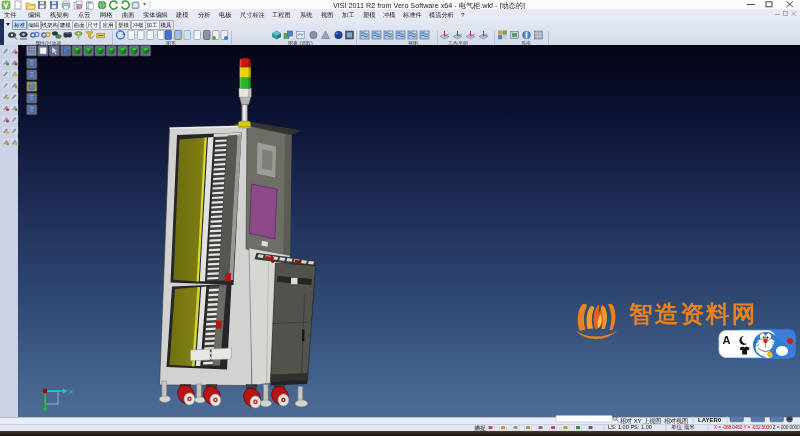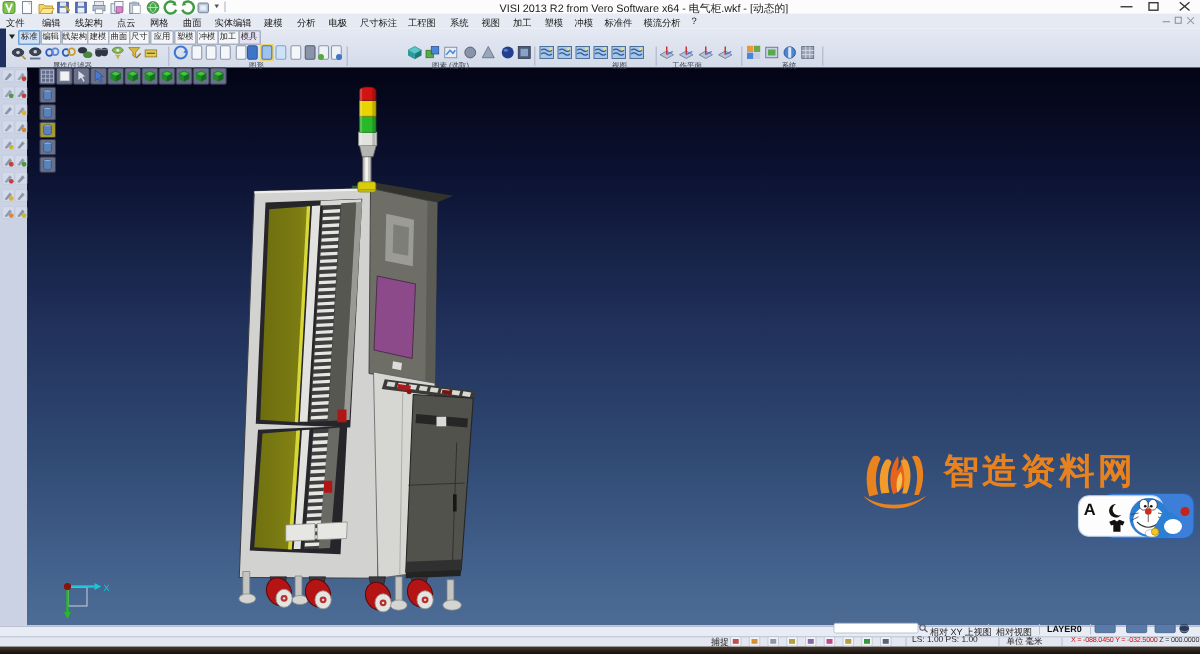--- a/index.html
+++ b/index.html
@@ -7,21 +7,21 @@
 .abs{position:absolute;}
 .mi{position:absolute;font-size:6.2px;color:#1a1a1a;white-space:nowrap;}
 .tab{position:absolute;height:8px;font-size:5.5px;color:#1a1a1a;background:#f4f6f9;border:1px solid #a9b2c2;border-radius:1px;text-align:center;line-height:8.5px;white-space:nowrap;}
 .glabel{position:absolute;font-size:5px;color:#3a3f4c;white-space:nowrap;}
 .gsep{position:absolute;width:1px;height:13px;background:#b9c1d1;}
 .st{position:absolute;font-size:6px;color:#222;white-space:nowrap;}
 </style>
 </head>
 <body>
 <div class="abs" style="left:0;top:0;width:800px;height:9px;background:#fcfcfc;"></div>
-<div class="abs" style="left:333px;top:1.2px;font-size:7.2px;color:#222;white-space:nowrap;">VISI 2013 R2 from Vero Software x64 - 电气柜.wkf - [动态的]</div>
+<div class="abs" style="left:333px;top:1.2px;font-size:7.2px;color:#222;white-space:nowrap;">VISI 2011 R2 from Vero Software x64 - 电气柜.wkf - [动态的]</div>
 <div class="abs" style="left:0;top:9px;width:800px;height:10px;background:#e6eaf3;"></div>
 <div class="abs" style="left:0;top:19px;width:800px;height:26px;background:linear-gradient(#e4e9f3,#d4dbe9);border-bottom:1px solid #8e97ad;"></div>
 <div class="abs" style="left:0;top:19px;width:4px;height:26px;background:#20305e;"></div>
 <div class="abs" style="left:0;top:45px;width:18px;height:372px;background:#cbd2e3;"></div>
 <div class="abs" style="left:18px;top:45px;width:782px;height:372px;background:linear-gradient(#030414 0%,#0b1130 18%,#1d2c55 42%,#2f4872 68%,#41608b 88%,#4d6c95 100%);"></div>
 <div class="abs" style="left:0;top:417px;width:800px;height:7px;background:#e8ecf5;border-top:1px solid #b7bfd0;box-sizing:border-box;"></div>
 <div class="abs" style="left:0;top:424px;width:800px;height:7px;background:#e3e7f1;border-top:1px solid #c6cddb;box-sizing:border-box;"></div>
 <div class="abs" style="left:0;top:431px;width:800px;height:5px;background:linear-gradient(#453a30,#15100a);"></div>
 <div class="mi" style="left:4px;top:11px;">文件</div>
 <div class="mi" style="left:28px;top:11px;">编辑</div>

